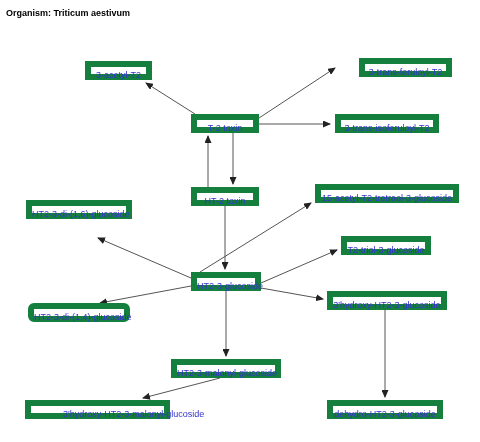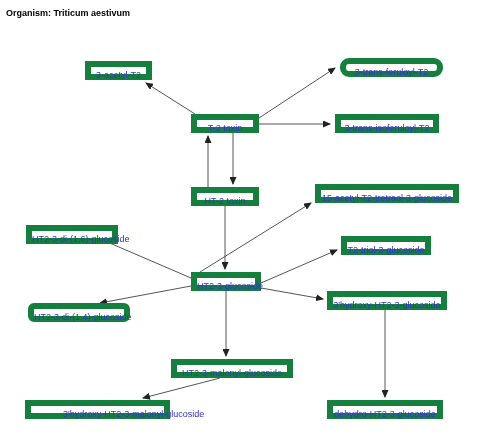--- a/index.html
+++ b/index.html
@@ -75,26 +75,26 @@
       <line x1="191" y1="278" x2="98" y2="238" marker-end="url(#arrowhead)"></line>
       <line x1="191" y1="286" x2="100" y2="303" marker-end="url(#arrowhead)"></line>
       <line x1="226" y1="291" x2="226" y2="356" marker-end="url(#arrowhead)"></line>
       <line x1="220" y1="378" x2="143" y2="398" marker-end="url(#arrowhead)"></line>
       <line x1="385" y1="310" x2="385" y2="397" marker-end="url(#arrowhead)"></line>
     </g>
 </svg>
 
 <div id="node-layer">
     <div class="node" style="left: 85px; top: 61px; width: 67px;">3-acetyl-T2</div>
-    <div class="node" style="left: 340px; top: 58px; width: 103px; border-radius: 9px;">3-trans-feruloyl-T2</div>
+    <div class="node" style="left: 359px; top: 58px; width: 93px;">3-trans-feruloyl-T2</div>
     <div class="node" style="left: 191px; top: 114px; width: 68px;">T-2 toxin</div>
     <div class="node" style="left: 335px; top: 114px; width: 104px;">3-trans-isoferuloyl-T2</div>
     <div class="node" style="left: 191px; top: 187px; width: 68px;">HT-2 toxin</div>
     <div class="node" style="left: 315px; top: 184px; width: 144px;">15-acetyl-T2-tretraol-3-glucoside</div>
-    <div class="node" style="left: 26px; top: 225px; width: 92px;">HT2-3-di-(1,6)-glucoside</div>
+    <div class="node" style="left: 26px; top: 200px; width: 106px;">HT2-3-di-(1,6)-glucoside</div>
     <div class="node" style="left: 341px; top: 236px; width: 90px;">T2-triol-3-glucoside</div>
     <div class="node" style="left: 191px; top: 272px; width: 70px;">HT2-3-glucoside</div>
     <div class="node" style="left: 327px; top: 291px; width: 120px;">3'hydroxy-HT2-3-glucoside</div>
     <div class="node" style="left: 28px; top: 303px; width: 102px; border-radius: 6px;">HT2-3-di-(1,4)-glucoside</div>
-    <div class="node" style="left: 171px; top: 359px; width: 122px;">HT2-3-malonyl-glucoside</div>
+    <div class="node" style="left: 171px; top: 359px; width: 110px;">HT2-3-malonyl-glucoside</div>
     <div class="node" style="left: 25px; top: 400px; width: 145px; padding-left: 32px;">3'hydroxy-HT2-3-malonyl-glucoside</div>
     <div class="node" style="left: 327px; top: 400px; width: 116px;">dehydro-HT2-3-glucoside</div>
   </div>
 
 </body></html>

